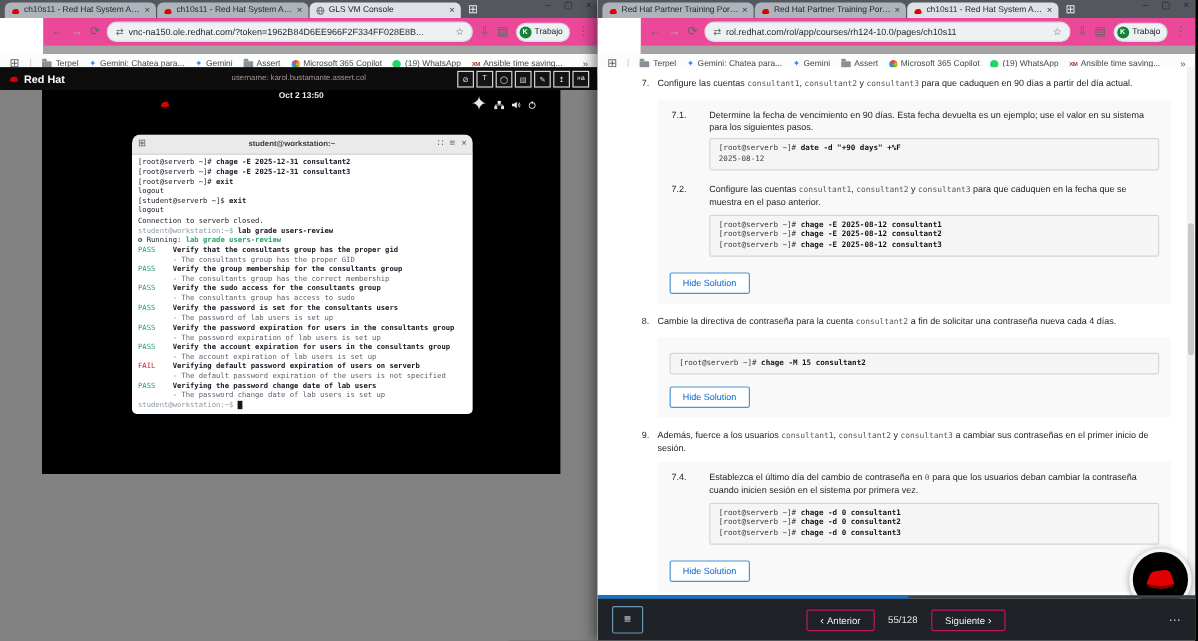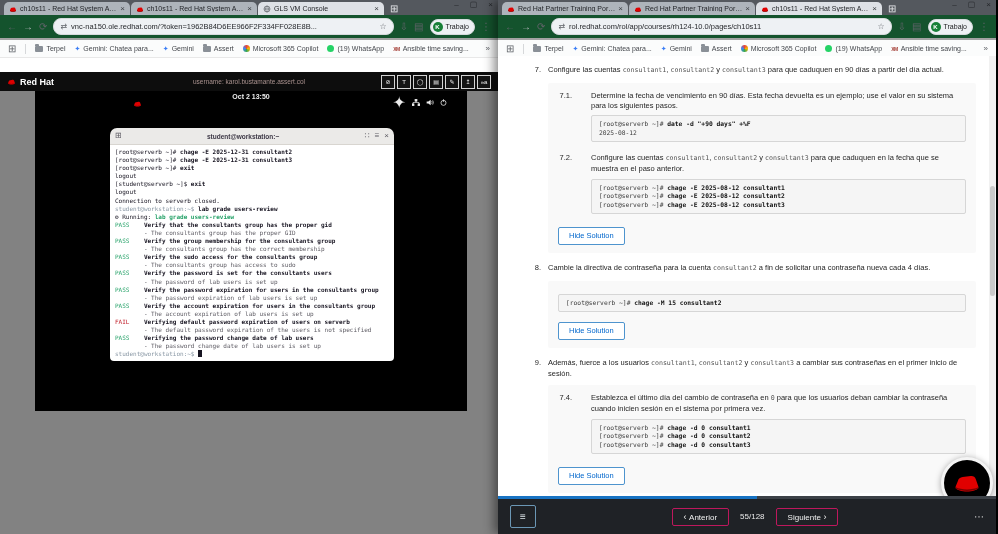--- a/index.html
+++ b/index.html
@@ -13,21 +13,21 @@
   .tab{display:flex;align-items:center;gap:3px;height:13px;padding:0 5px;width:116px;font-size:7px;color:#24262a;
        background:#aeb4bb;border-radius:5px 5px 0 0;margin-right:1px;overflow:hidden;white-space:nowrap;cursor:default;}
   .tab.active{background:#dee1e6;}
   .tab .title{flex:1;overflow:hidden;text-overflow:ellipsis;}
   .tab .x{font-size:8px;color:#3e4146;line-height:1;}
   .fav{display:flex;align-items:center;}
   .newtab{color:#e4e6e9;font-size:10px;margin:0 0 1px 5px;line-height:1;}
   .wctl{position:absolute;right:5px;top:1px;display:flex;gap:11px;align-items:center;color:#24262a;font-size:8px;line-height:1;}
 
   
-  .toolbar{height:23px;background:#14532d;display:flex;align-items:center;gap:6px;padding:0 7px;border-bottom:2px solid #a3a3a3;}
+  .toolbar{height:23px;background:#ec4899;display:flex;align-items:center;gap:6px;padding:0 7px;border-bottom:7px solid #a3a3a3;margin-left:36px;}
   .navic{color:#5f6368;font-size:10px;line-height:1;}
   .navic.dis{color:#b4b7ba;}
   .omni{flex:1;height:15px;background:#eef1f4;border:1px solid #d7dadd;border-radius:8px;display:flex;align-items:center;gap:4px;
         padding:0 6px;font-size:7.5px;color:#27292d;overflow:hidden;white-space:nowrap;}
   .omni .url{flex:1;overflow:hidden;text-overflow:ellipsis;}
   .omni .mini{color:#5f6368;font-size:8px;line-height:1;}
   .profile{height:14px;border:1px solid #d7dadd;border-radius:8px;padding:0 5px 0 2px;display:flex;gap:3px;align-items:center;
            font-size:7px;color:#202124;background:#eef1f4;}
   .avatar{width:10px;height:10px;border-radius:50%;background:#188038;color:#fff;font-size:6px;font-weight:bold;
           display:flex;align-items:center;justify-content:center;}
@@ -47,21 +47,21 @@
 
   
   .i-back::before{content:"←";} .i-fwd::before{content:"→";} .i-reload::before{content:"⟳";}
   .i-tune::before{content:"⇄";} .i-star::before{content:"☆";} .i-dl::before{content:"⇩";}
   .i-panel::before{content:"▤";} .i-dots::before{content:"⋮";} .i-close::before{content:"×";}
   .i-min::before{content:"–";} .i-max::before{content:"▢";} .i-apps::before{content:"⊞";}
   .i-newtab::before{content:"⊞";} .i-grid4::before{content:"∷";} .i-menu::before{content:"≡";}
   .i-toc::before{content:"≡";} .i-more::before{content:"⋯";}
 
   
-  .vnc{position:absolute;top:56px;left:0;right:0;bottom:0;background:#828282;margin-top:16px;}
+  .vnc{position:absolute;top:56px;left:0;right:0;bottom:0;background:#828282;}
   .vnc-head{height:19px;background:#0d0d0d;display:flex;align-items:center;padding:0 7px;position:relative;}
   .rh-brand{display:flex;align-items:center;gap:4px;color:#fff;font-weight:bold;font-size:9px;z-index:1;}
   .vnc-user{position:absolute;left:0;right:0;text-align:center;color:#ab9390;font-size:6.5px;}
   .vnc-tools{margin-left:auto;display:flex;gap:2px;z-index:1;}
   .vtool{width:12px;height:12px;border:1px solid #d4d4d4;color:#eee;font-size:6px;display:flex;align-items:center;justify-content:center;background:#141414;}
   .desktop{position:absolute;left:35px;top:19px;width:432px;height:320px;background:#000;}
   .gbar{height:13px;position:relative;color:#ececec;}
   .gbar .fedpos{position:absolute;left:98px;top:2px;}
   .gclock{position:absolute;left:0;right:0;top:2px;text-align:center;font-size:7px;font-weight:bold;}
   .gicons{position:absolute;right:20px;top:2px;display:flex;gap:6px;align-items:center;}

